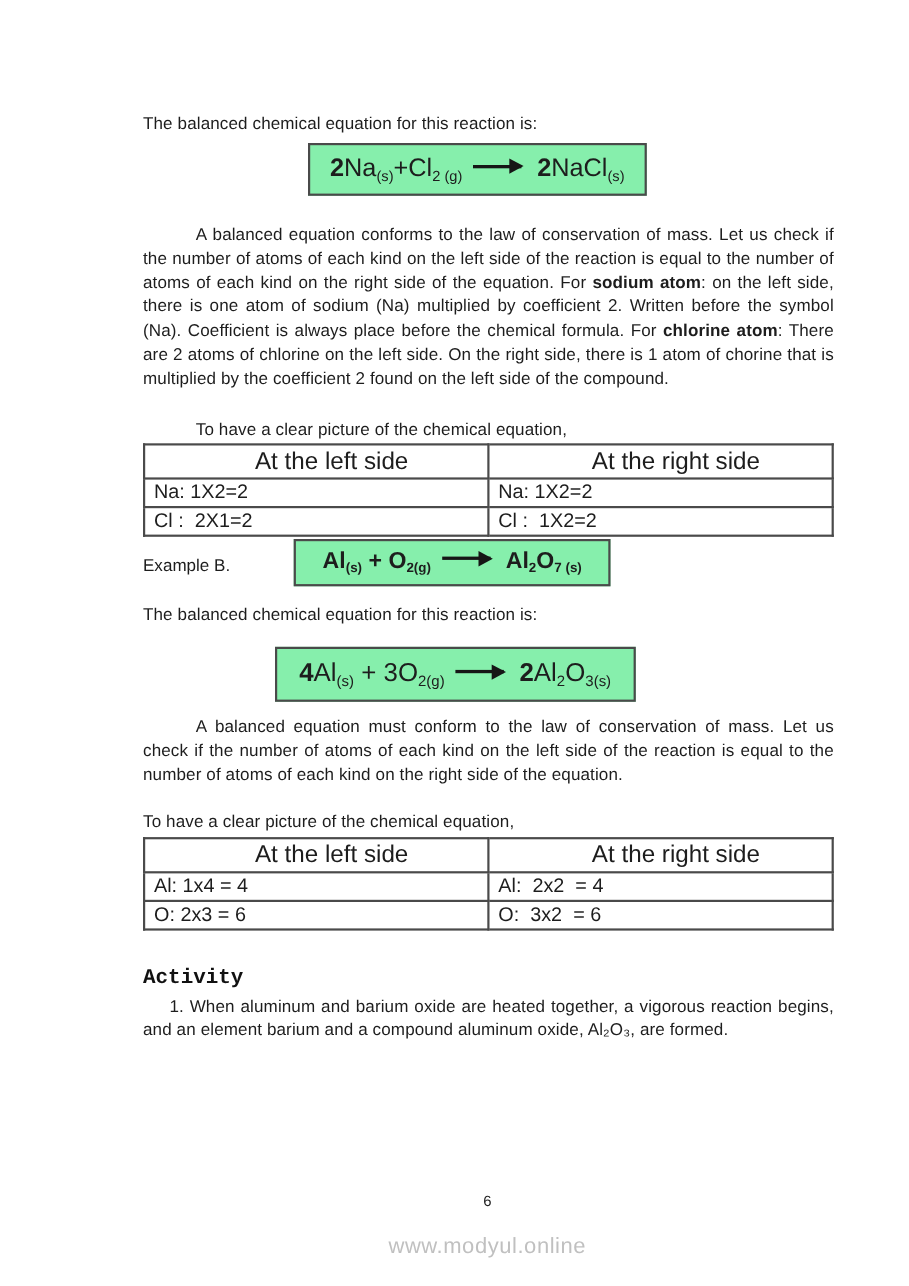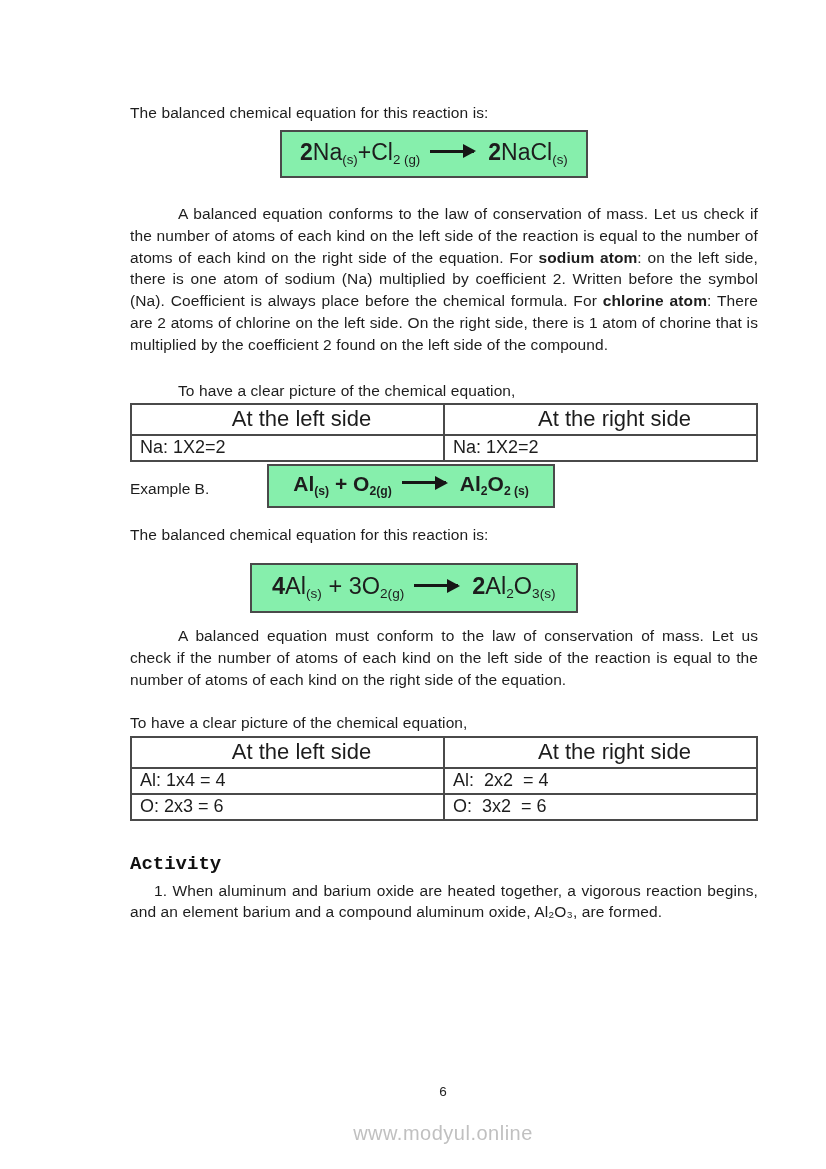--- a/index.html
+++ b/index.html
@@ -128,27 +128,31 @@
         <tr>
           <th>At the left side</th>
           <th>At the right side</th>
         </tr>
       </thead>
       <tbody>
         <tr>
           <td>Na: 1X2=2</td>
           <td>Na: 1X2=2</td>
         </tr>
+        <tr>
+          <td>Cl :  2X1=2</td>
+          <td>Cl :  1X2=2</td>
+        </tr>
       </tbody>
     </table>
 
 
     <div class="example-row">
       <span class="example-label">Example B.</span>
-      <div class="eq-box eq-box2"><span class="bold">Al</span><span class="bold sub">(s)</span><span class="bold"> + O</span><span class="bold sub">2(g)</span><span class="eq-arrow"></span><span class="bold">Al</span><span class="bold sub">2</span><span class="bold">O</span><span class="bold sub">2 (s)</span></div>
+      <div class="eq-box eq-box2"><span class="bold">Al</span><span class="bold sub">(s)</span><span class="bold"> + O</span><span class="bold sub">2(g)</span><span class="eq-arrow"></span><span class="bold">Al</span><span class="bold sub">2</span><span class="bold">O</span><span class="bold sub">7 (s)</span></div>
     </div>
 
     <p class="m-t-16">The balanced chemical equation for this reaction is:</p>
 
     <div class="eq-box eq-box3"><span class="bold">4</span><span>Al</span><span class="sub">(s)</span><span> + 3O</span><span class="sub">2(g)</span><span class="eq-arrow"></span><span class="bold">2</span><span>Al</span><span class="sub">2</span><span>O</span><span class="sub">3(s)</span></div>
 
     <p class="justify indent m-t-12">A balanced equation must conform to the law of conservation of mass. Let us check if the number of atoms of each kind on the left side of the reaction is equal to the number of atoms of each kind on the right side of the equation.</p>
 
     <p class="m-t-21">To have a clear picture of the chemical equation,</p>
 

